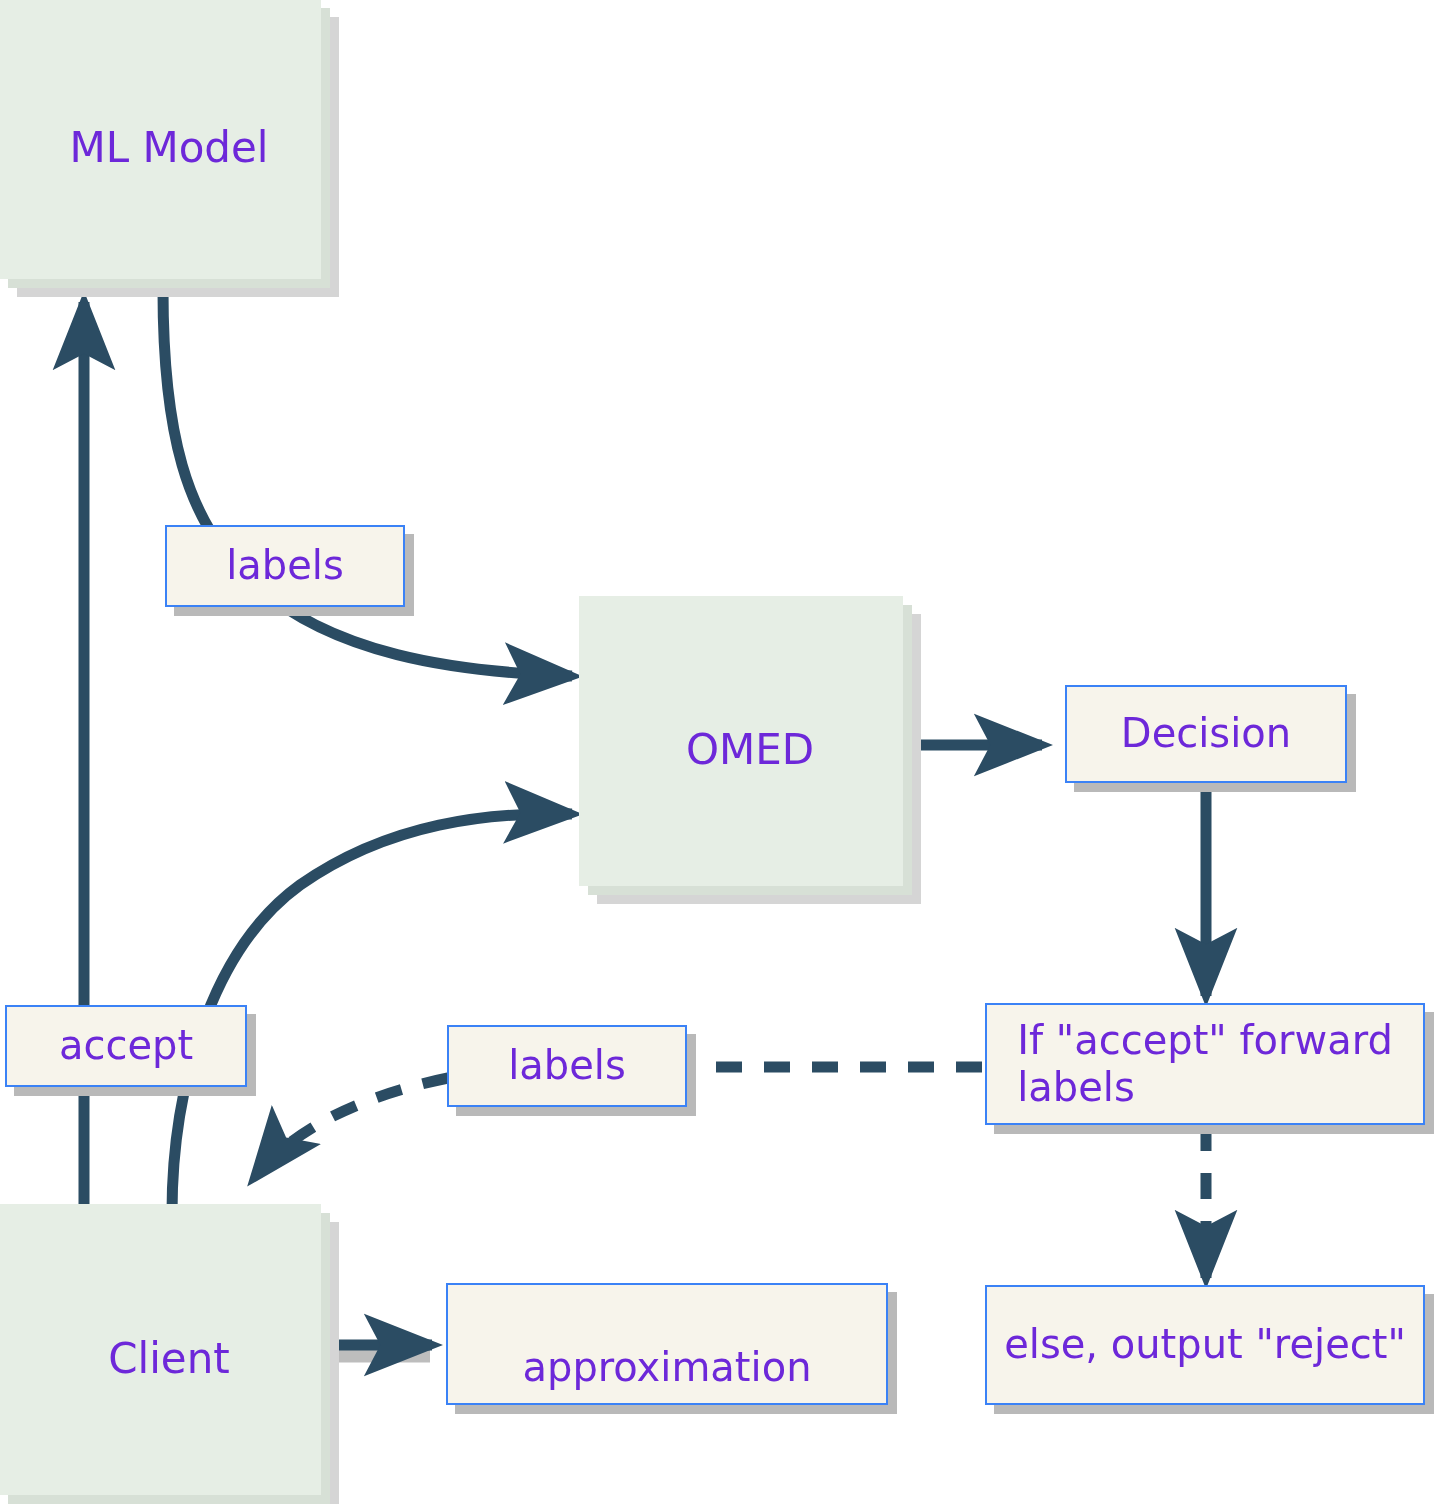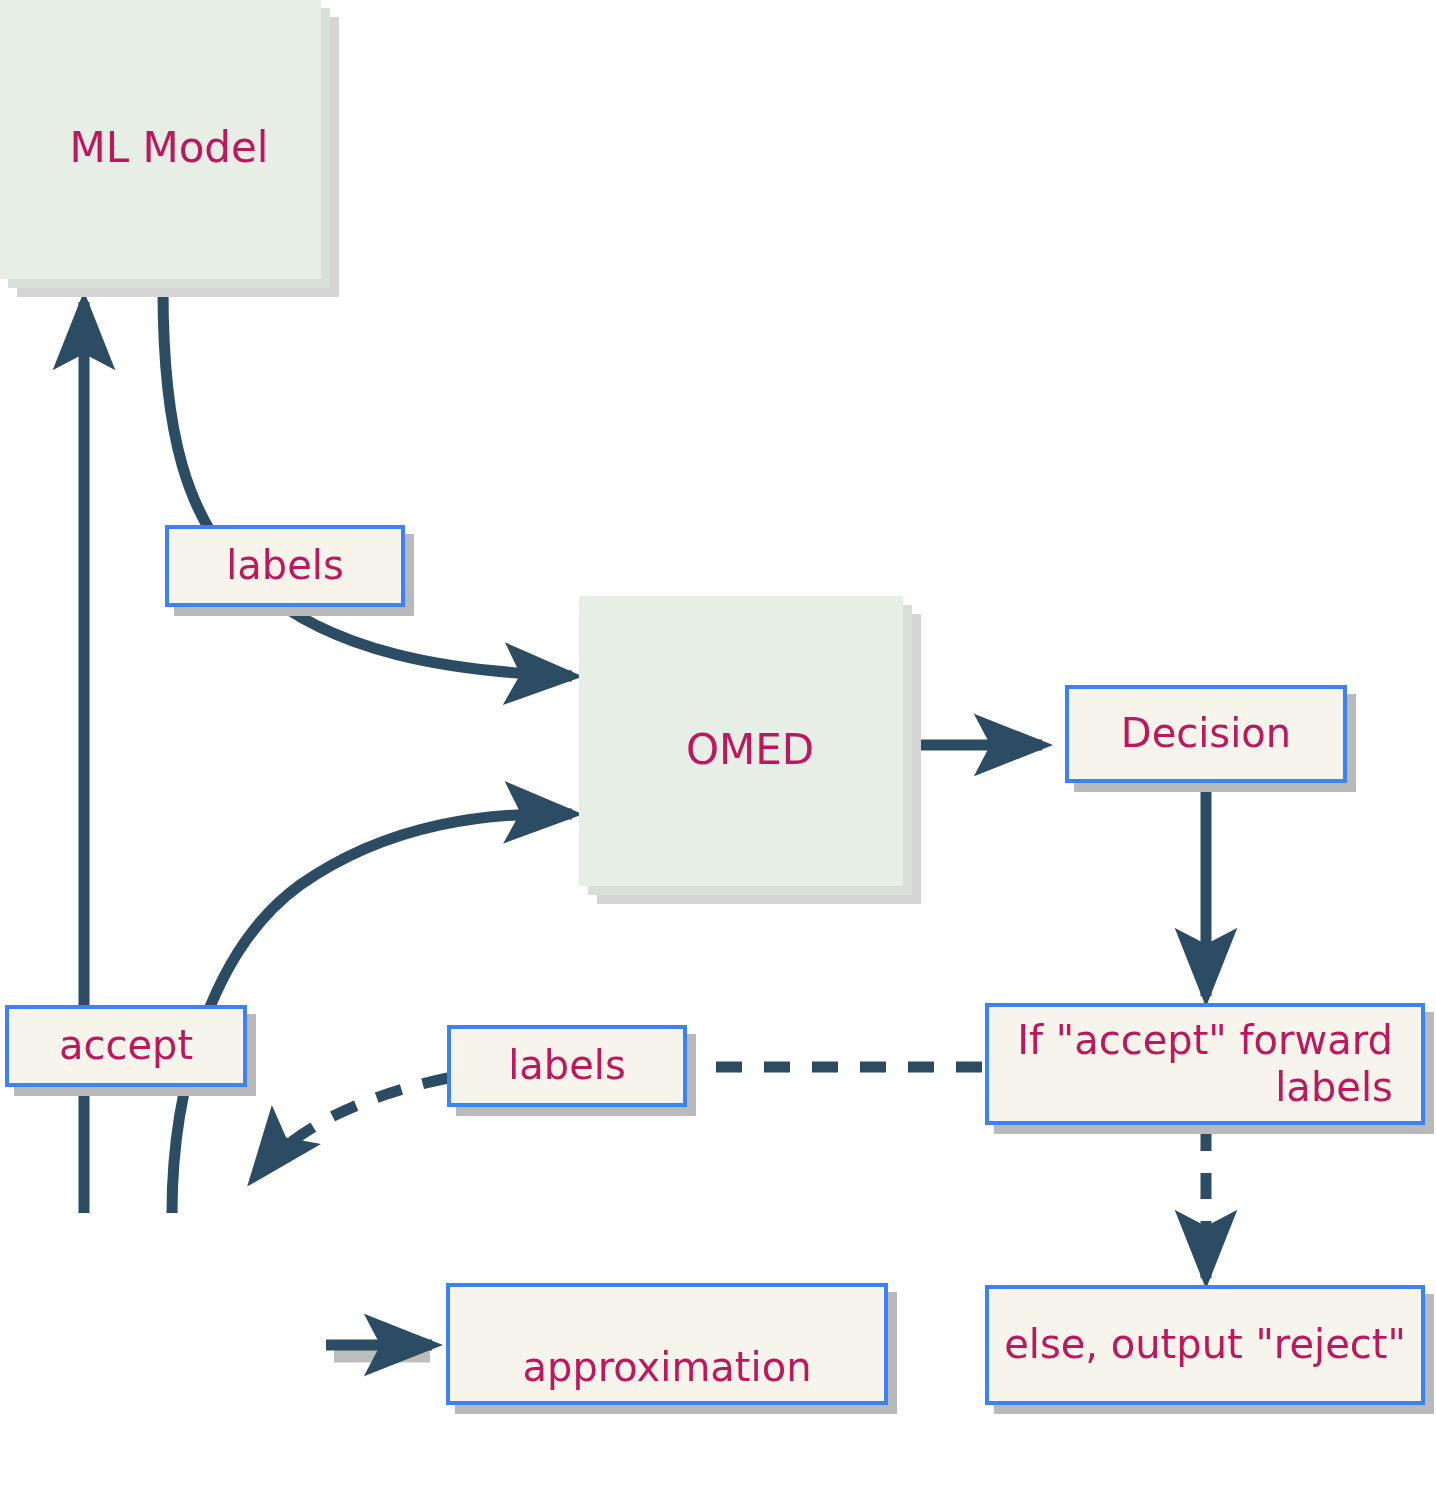--- a/index.html
+++ b/index.html
@@ -29,22 +29,22 @@
     z-index: 5;
   }
 
   
   .node {
     position: absolute;
     box-sizing: border-box;
     display: flex;
     align-items: center;
     justify-content: center;
-    text-align: right;
-    color: #be185d;
+    text-align: left;
+    color: #6d28d9;
     line-height: 1.18;
     z-index: 10;
   }
 
   
   .node.proc {
     background: #d7e0d6;
     border: none;
     box-shadow: 9px 9px 0 0 #d5d5d5;
     font-size: 42px;
@@ -56,21 +56,21 @@
     top: -9px;
     width: 100%;
     height: 100%;
     background: #e6eee5;
     z-index: -1;
   }
 
   
   .node.card {
     background: #f7f4eb;
-    border: 4px solid #3b82f6;
+    border: 2px solid #3b82f6;
     box-shadow: 9px 9px 0 0 #b9b9b9;
     font-size: 40px;
   }
 
   .node.small { font-size: 40px; }
 
   
   #n-mlmodel            { left: 8px;    top: 8px;    width: 322px; height: 280px; }
   #n-labels-top         { left: 165px;  top: 525px;  width: 240px; height: 82px;  }
   #n-omed               { left: 588px;  top: 605px;  width: 324px; height: 290px; }
@@ -143,20 +143,23 @@
   </div>
 
   <div class="node card small" id="n-labels-mid">
     <span class="txt">labels</span>
   </div>
 
   <div class="node card" id="n-ifaccept">
     <span class="txt"><span>If "accept" forward</span><br><span>labels</span></span>
   </div>
 
+  <div class="node proc" id="n-client">
+    <span class="txt">Client</span>
+  </div>
 
   <div class="node card" id="n-extracted">
     <span class="txt"><br><span>approximation</span></span>
   </div>
 
   <div class="node card" id="n-elsereject">
     <span class="txt">else, output "reject"</span>
   </div>
 
 </div>

